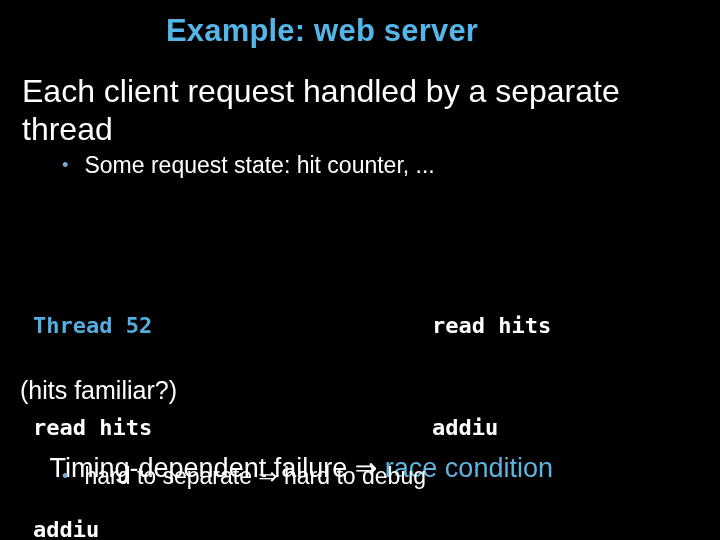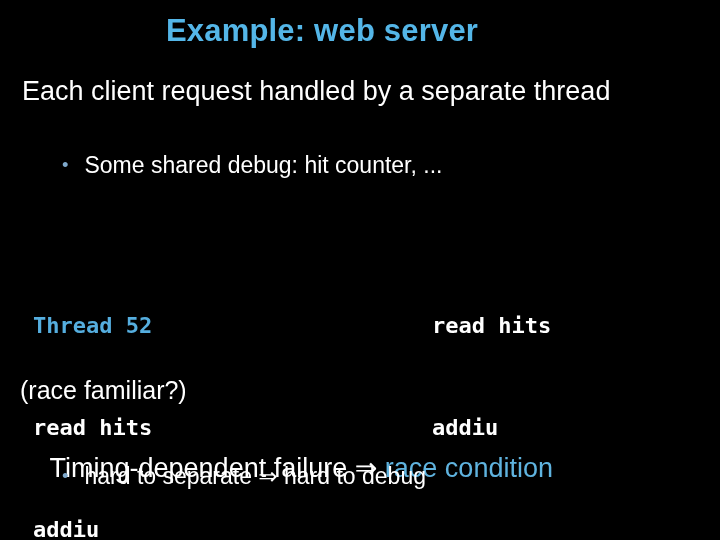--- a/index.html
+++ b/index.html
@@ -26,21 +26,21 @@
     font-size: 31px;
     font-weight: bold;
     color: #54B6E8;
     letter-spacing: 0.2px;
   }
   .body-para {
     position: absolute;
     left: 22px;
     top: 72px;
     width: 680px;
-    font-size: 27px;
+    font-size: 32px;
     line-height: 38px;
     color: #FFFFFF;
   }
   .bullet {
     position: absolute;
     color: #FFFFFF;
     display: flex;
     align-items: baseline;
   }
   .bullet .dot {
@@ -97,37 +97,37 @@
 <div class="slide">
 
   <div class="title">Example: web server</div>
 
   <div class="body-para">
     <div>Each client request handled by a separate thread</div>
   </div>
 
   <div class="bullet bullet-1">
     <span class="dot">•</span>
-    <span>Some shared debug: hit counter, ...</span>
+    <span>Some request state: hit counter, ...</span>
   </div>
 
   <div class="code-col left">
     <div class="code-header">Thread 52</div>
     <div class="code-line">read hits</div>
     <div class="code-line">addiu</div>
     
   </div>
 
   <div class="code-col right">
     <div class="code-line">read hits</div>
     <div class="code-line">addiu</div>
     
   </div>
 
-  <div class="look-familiar">(race familiar?)</div>
+  <div class="look-familiar">(hits familiar?)</div>
 
   <div class="timing-line">
     <span>Timing-dependent failure </span><span class="arrow">⇒</span><span class="accent-text"> race condition</span>
   </div>
 
   <div class="bullet bullet-2">
     <span class="dot">•</span>
     <span><span>hard to separate </span><span class="arrow">⇒</span><span> hard to debug</span></span>
   </div>
 

